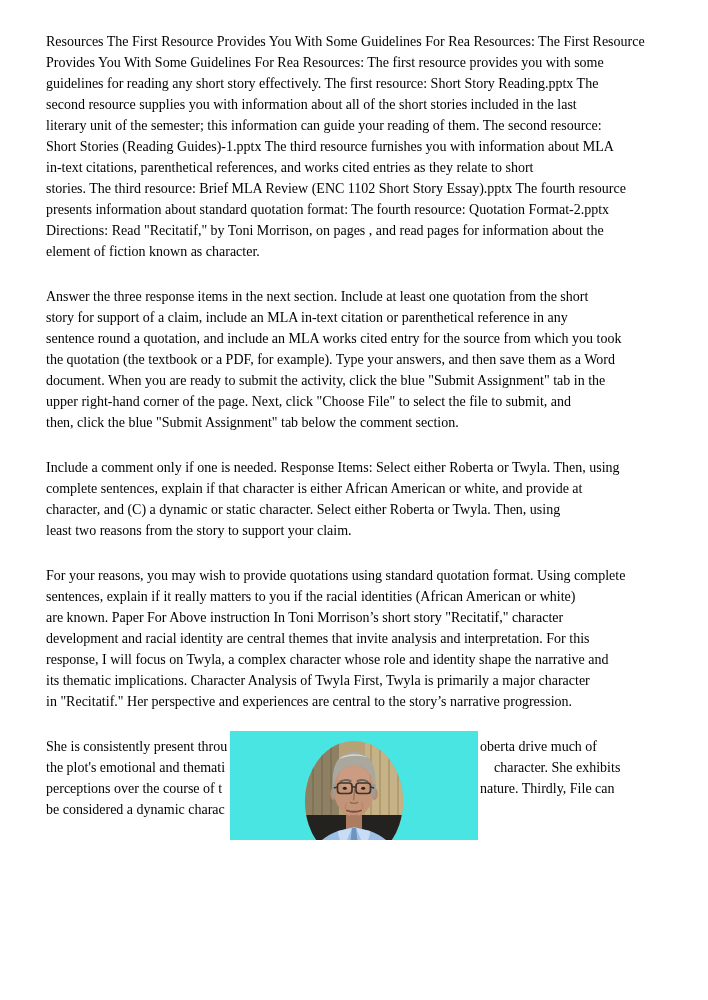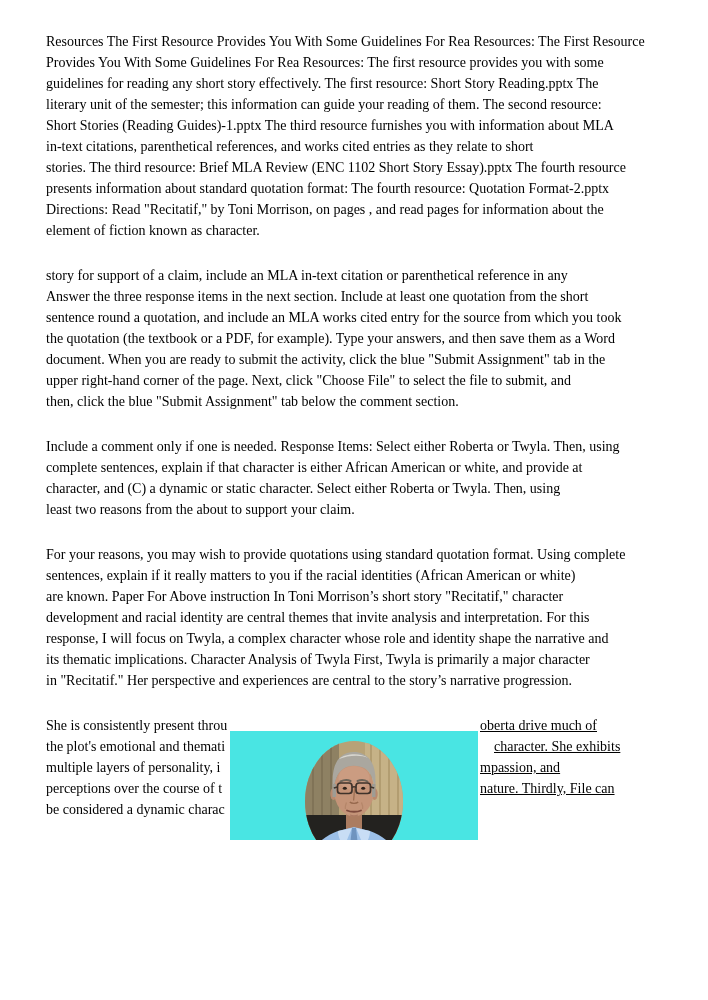--- a/index.html
+++ b/index.html
@@ -11,21 +11,21 @@
     font-family:"Liberation Serif", serif;
   }
   .doc{
     position:absolute;left:46px;top:31px;width:620px;
     font-size:14px;line-height:21px;color:#000000;
   }
   .para{margin:0 0 24px 0;}
   .line{height:21px;white-space:nowrap;}
   .covered .line{position:relative;}
   .frag-left{display:inline-block;white-space:nowrap;}
-  .frag-right{position:absolute;left:434px;top:0;white-space:nowrap;text-decoration:underline;}
+  .frag-right{position:absolute;left:434px;top:0;white-space:nowrap;}
   .frag-right.indent{left:448px;}
   .overlay{
     position:absolute;left:230px;top:731px;width:248px;height:241px;
     background:#49e5e3;
     z-index:5;text-align:center;
   }
   .portrait{display:block;margin:10px auto 0 auto;width:98px;height:121px;}
   .headline{
     font-family:"DejaVu Sans", sans-serif;
     font-weight:700;font-size:23px;line-height:31px;
@@ -41,68 +41,65 @@
 <body>
 
 <div class="page">
 
   <div class="doc">
 
     <div class="para">
       <div class="line">Resources The First Resource Provides You With Some Guidelines For Rea Resources: The First Resource</div>
       <div class="line">Provides You With Some Guidelines For Rea Resources: The first resource provides you with some</div>
       <div class="line">guidelines for reading any short story effectively. The first resource: Short Story Reading.pptx The</div>
+      <div class="line">second resource supplies you with information about all of the short stories included in the last</div>
       <div class="line">literary unit of the semester; this information can guide your reading of them. The second resource:</div>
       <div class="line">Short Stories (Reading Guides)-1.pptx The third resource furnishes you with information about MLA</div>
       <div class="line">in-text citations, parenthetical references, and works cited entries as they relate to short</div>
       <div class="line">stories. The third resource: Brief MLA Review (ENC 1102 Short Story Essay).pptx The fourth resource</div>
       <div class="line">presents information about standard quotation format: The fourth resource: Quotation Format-2.pptx</div>
       <div class="line">Directions: Read "Recitatif," by Toni Morrison, on pages , and read pages for information about the</div>
       <div class="line">element of fiction known as character.</div>
     </div>
 
     <div class="para">
+      <div class="line">Answer the three response items in the next section. Include at least one quotation from the short</div>
       <div class="line">story for support of a claim, include an MLA in-text citation or parenthetical reference in any</div>
-      <div class="line">Answer the three response items in the next section. Include at least one quotation from the short</div>
       <div class="line">sentence round a quotation, and include an MLA works cited entry for the source from which you took</div>
       <div class="line">the quotation (the textbook or a PDF, for example). Type your answers, and then save them as a Word</div>
       <div class="line">document. When you are ready to submit the activity, click the blue "Submit Assignment" tab in the</div>
       <div class="line">upper right-hand corner of the page. Next, click "Choose File" to select the file to submit, and</div>
       <div class="line">then, click the blue "Submit Assignment" tab below the comment section.</div>
     </div>
 
     <div class="para">
       <div class="line">Include a comment only if one is needed. Response Items: Select either Roberta or Twyla. Then, using</div>
       <div class="line">complete sentences, explain if that character is either African American or white, and provide at</div>
       <div class="line">character, and (C) a dynamic or static character. Select either Roberta or Twyla. Then, using</div>
-      <div class="line">least two reasons from the about to support your claim.</div>
+      <div class="line">least two reasons from the story to support your claim.</div>
     </div>
 
     <div class="para">
       <div class="line">For your reasons, you may wish to provide quotations using standard quotation format. Using complete</div>
       <div class="line">sentences, explain if it really matters to you if the racial identities (African American or white)</div>
       <div class="line">are known. Paper For Above instruction In Toni Morrison’s short story "Recitatif," character</div>
       <div class="line">development and racial identity are central themes that invite analysis and interpretation. For this</div>
       <div class="line">response, I will focus on Twyla, a complex character whose role and identity shape the narrative and</div>
       <div class="line">its thematic implications. Character Analysis of Twyla First, Twyla is primarily a major character</div>
       <div class="line">in "Recitatif." Her perspective and experiences are central to the story’s narrative progression.</div>
     </div>
 
     <div class="para covered">
       <div class="line">
         <span class="frag-left">She is consistently present throu</span>
         <span class="frag-right">oberta drive much of</span>
       </div>
       <div class="line">
         <span class="frag-left">the plot's emotional and themati</span>
         <span class="frag-right indent">character. She exhibits</span>
-      </div>
-      <div class="line">
-        <span class="frag-left">multiple layers of personality, i</span>
-        <span class="frag-right">mpassion, and</span>
       </div>
       <div class="line">
         <span class="frag-left">perceptions over the course of t</span>
         <span class="frag-right">nature. Thirdly, File can</span>
       </div>
       <div class="line">
         <span class="frag-left">be considered a dynamic charac</span>
         <span class="frag-right"></span>
       </div>
     </div>

